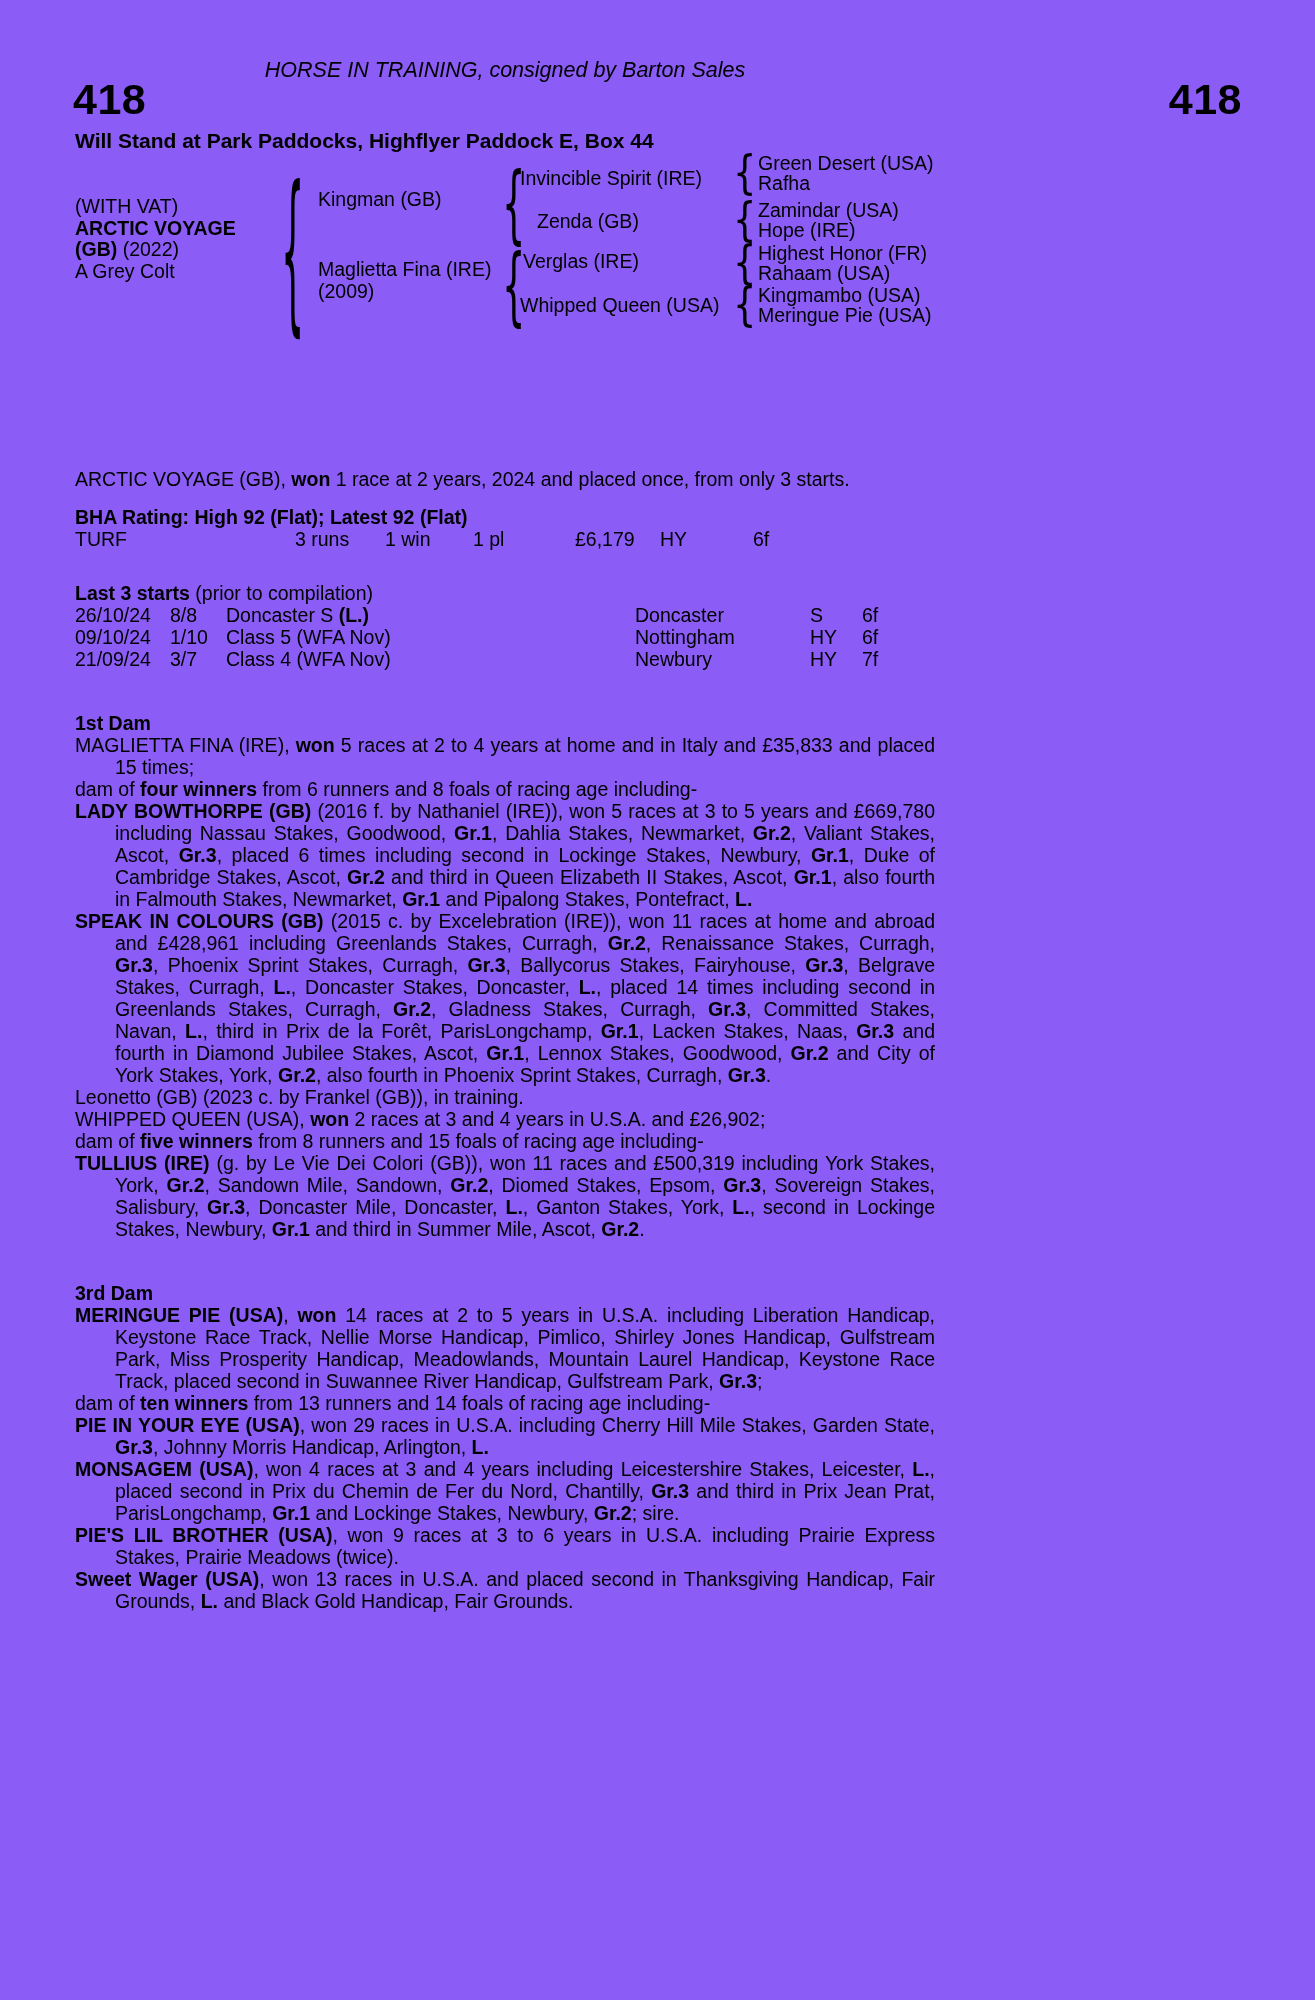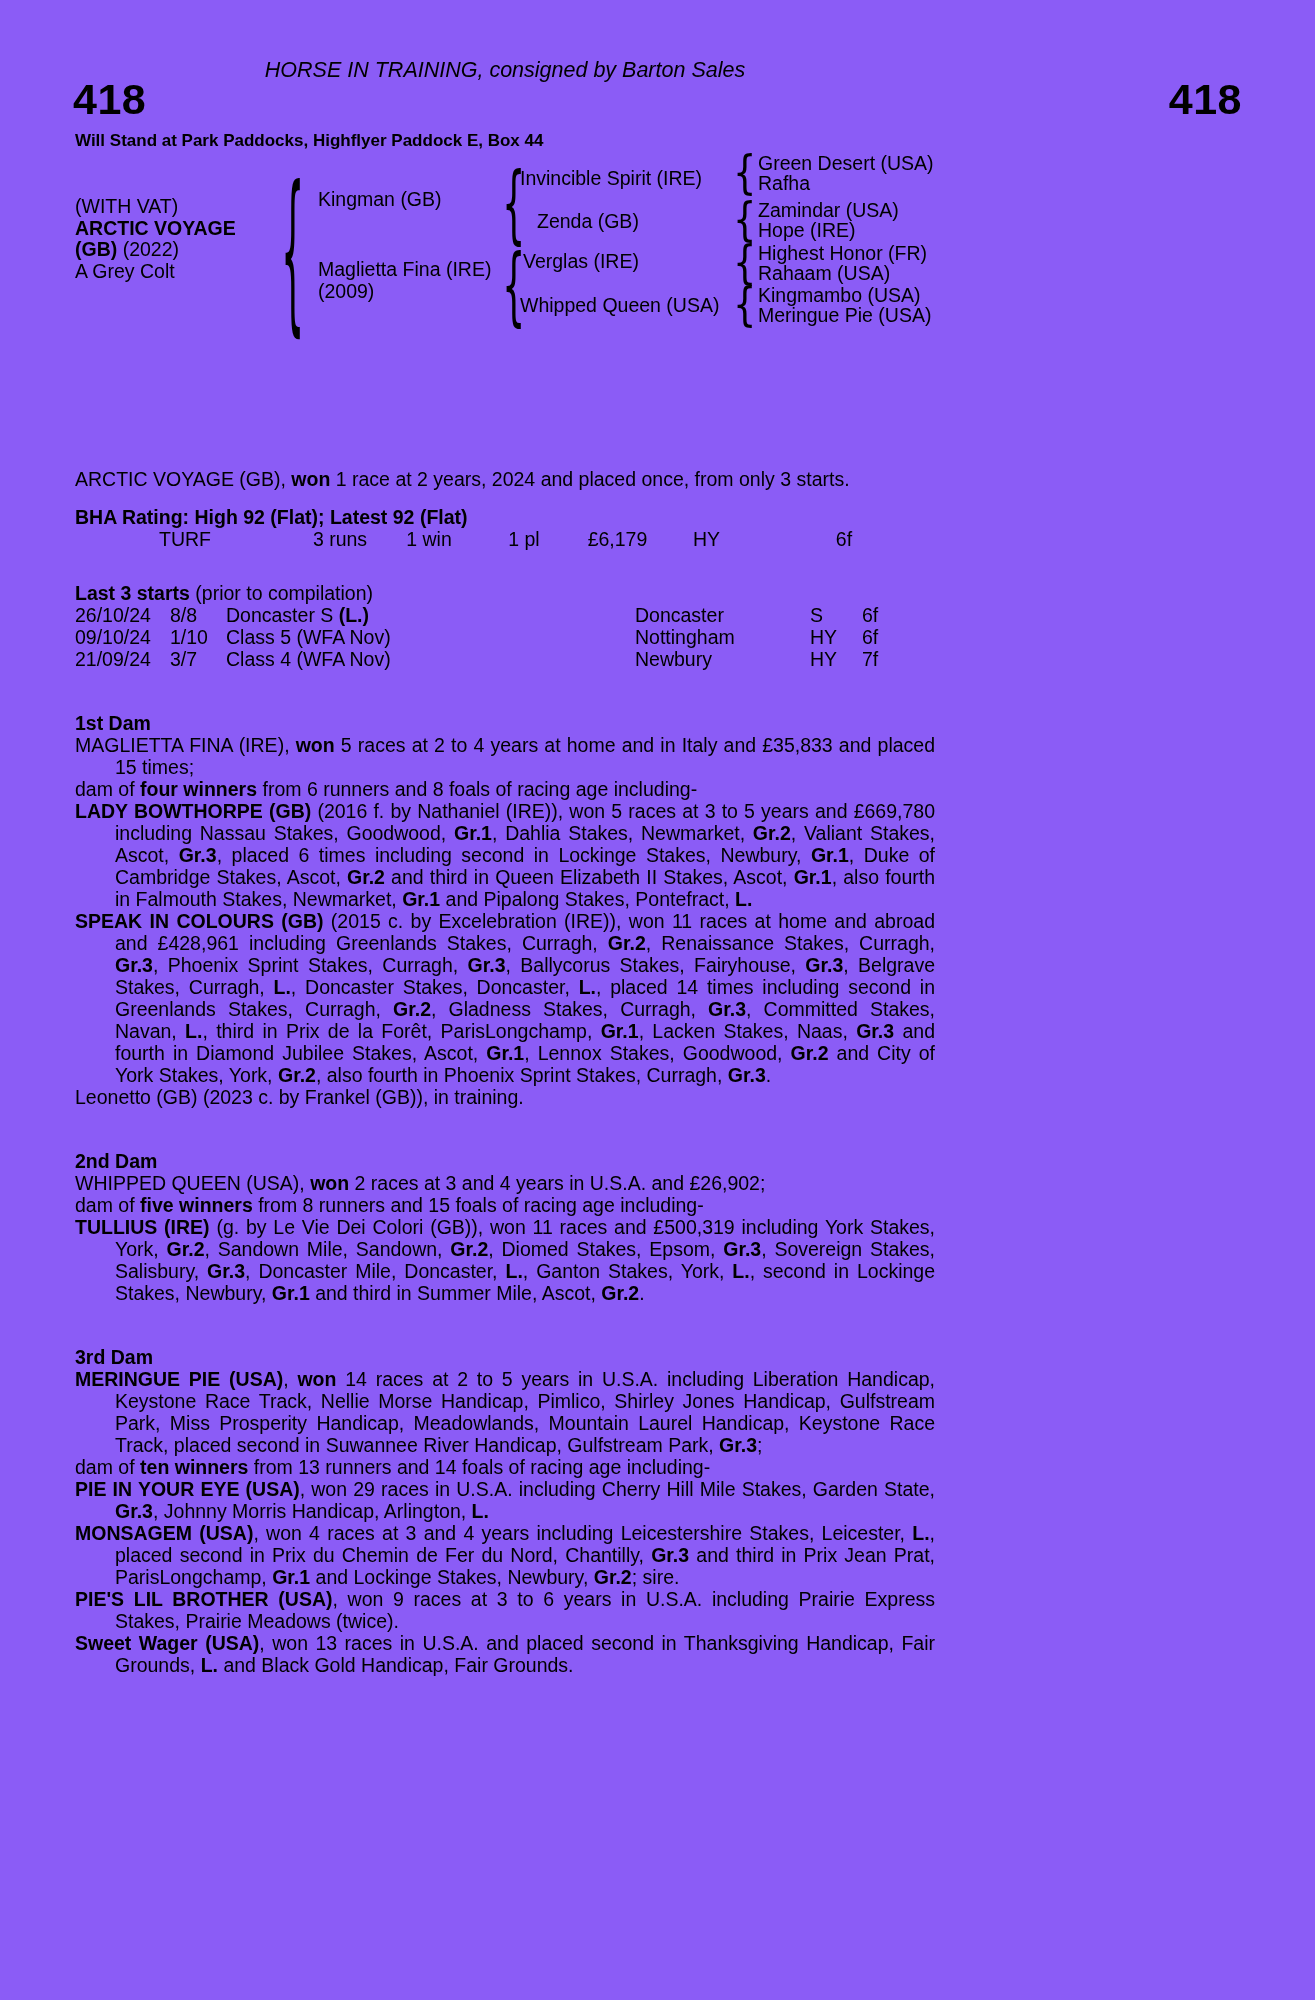--- a/index.html
+++ b/index.html
@@ -10,21 +10,21 @@
   }
   .b{font-weight:700}
   .i{}
 
   
   .title{position:absolute;left:75px;top:58px;width:860px;text-align:center;
          font-style:italic;font-size:21.5px;line-height:24px}
   .lot{position:absolute;top:76px;font-size:43px;line-height:46px;font-weight:700;letter-spacing:.5px}
   .lot-left{left:73px}
   .lot-right{right:73px}
-  .stand{position:absolute;left:75px;top:129px;font-size:17px;line-height:24px;font-weight:700}
+  .stand{position:absolute;left:75px;top:129px;font-size:21px;line-height:24px;font-weight:700}
 
   
   .ped{position:absolute;left:75px;top:150px;width:1170px;height:225px}
   .ped div{position:absolute;white-space:nowrap}
   .ped .vat{left:0;top:46px;line-height:21.5px}
   .ped .sire-name{left:243px;top:38px}
   .ped .dam-name{left:243px;top:108px;line-height:22px}
   .ped .gp0{left:445px;top:17px}
   .ped .gp1{left:462px;top:60px}
   .ped .gp2{left:448px;top:100px}
@@ -43,21 +43,21 @@
   .b-mid2{left:424px;top:95px;height:80px}
   .b-mid1>span,.b-mid2>span{transform:scale(.8,1.85)}
   .b-sm{left:655px;height:44px}
   .b-sm>span{transform:scale(.8,1.02)}
   .b-sm0{top:0px}.b-sm1{top:47px}.b-sm2{top:90px}.b-sm3{top:132px}
 
   
   .bodycol{position:absolute;left:75px;top:468px;width:860px;text-align:justify}
   .bodycol p{margin:0}
   .bha{margin-top:16px !important;font-weight:700}
-  .turf-row{display:grid;grid-template-columns:220px 90px 88px 102px 85px 93px auto;text-align:center}
+  .turf-row{display:grid;grid-template-columns:220px 90px 88px 102px 85px 93px auto;text-align:left}
   .l3-title{margin-top:32px !important;text-align:left}
   .l3-row{display:grid;grid-template-columns:95px 35px 430px 175px 52px auto;text-align:left}
   .l3-row .pos{text-align:left}
   .l3-row .race{padding-left:21px}
   .sec-h{margin:42px 0 0 0;font-size:inherit;line-height:inherit;text-align:left;font-weight:700}
   .dam-para{padding-left:40px;text-indent:-40px}
   .sub-para{margin-left:40px;padding-left:40px;text-indent:-40px}
 </style>
 </head>
 <body>
@@ -173,21 +173,20 @@
       <span>7f</span>
     </div>
 
     <h3 class="sec-h">1st Dam</h3>
     <p class="dam-para"><span class="i">MAGLIETTA FINA (IRE)</span><span>, </span><span class="b">won</span><span> 5 races at 2 to 4 years at home and in Italy and £35,833 and placed 15 times;</span></p>
     <p class="dam-para"><span>dam of </span><span class="b">four winners</span><span> from 6 runners and 8 foals of racing age including-</span></p>
     <p class="sub-para"><span class="b">LADY BOWTHORPE (GB)</span><span> (2016 f. by Nathaniel (IRE)), won 5 races at 3 to 5 years and £669,780 including Nassau Stakes, Goodwood, </span><span class="b">Gr.1</span><span>, Dahlia Stakes, Newmarket, </span><span class="b">Gr.2</span><span>, Valiant Stakes, Ascot, </span><span class="b">Gr.3</span><span>, placed 6 times including second in Lockinge Stakes, Newbury, </span><span class="b">Gr.1</span><span>, Duke of Cambridge Stakes, Ascot, </span><span class="b">Gr.2</span><span> and third in Queen Elizabeth II Stakes, Ascot, </span><span class="b">Gr.1</span><span>, also fourth in Falmouth Stakes, Newmarket, </span><span class="b">Gr.1</span><span> and Pipalong Stakes, Pontefract, </span><span class="b">L.</span></p>
     <p class="sub-para"><span class="b">SPEAK IN COLOURS (GB)</span><span> (2015 c. by Excelebration (IRE)), won 11 races at home and abroad and £428,961 including Greenlands Stakes, Curragh, </span><span class="b">Gr.2</span><span>, Renaissance Stakes, Curragh, </span><span class="b">Gr.3</span><span>, Phoenix Sprint Stakes, Curragh, </span><span class="b">Gr.3</span><span>, Ballycorus Stakes, Fairyhouse, </span><span class="b">Gr.3</span><span>, Belgrave Stakes, Curragh, </span><span class="b">L.</span><span>, Doncaster Stakes, Doncaster, </span><span class="b">L.</span><span>, placed 14 times including second in Greenlands Stakes, Curragh, </span><span class="b">Gr.2</span><span>, Gladness Stakes, Curragh, </span><span class="b">Gr.3</span><span>, Committed Stakes, Navan, </span><span class="b">L.</span><span>, third in Prix de la Forêt, ParisLongchamp, </span><span class="b">Gr.1</span><span>, Lacken Stakes, Naas, </span><span class="b">Gr.3</span><span> and fourth in Diamond Jubilee Stakes, Ascot, </span><span class="b">Gr.1</span><span>, Lennox Stakes, Goodwood, </span><span class="b">Gr.2</span><span> and City of York Stakes, York, </span><span class="b">Gr.2</span><span>, also fourth in Phoenix Sprint Stakes, Curragh, </span><span class="b">Gr.3</span><span>.</span></p>
     <p class="sub-para"><span>Leonetto (GB) (2023 c. by Frankel (GB)), in training.</span></p>
 
-    <h3 class="sec-h">2nd Dam</h3>
     <p class="dam-para"><span class="i">WHIPPED QUEEN (USA)</span><span>, </span><span class="b">won</span><span> 2 races at 3 and 4 years in U.S.A. and £26,902;</span></p>
     <p class="dam-para"><span>dam of </span><span class="b">five winners</span><span> from 8 runners and 15 foals of racing age including-</span></p>
     <p class="sub-para"><span class="b">TULLIUS (IRE)</span><span> (g. by Le Vie Dei Colori (GB)), won 11 races and £500,319 including York Stakes, York, </span><span class="b">Gr.2</span><span>, Sandown Mile, Sandown, </span><span class="b">Gr.2</span><span>, Diomed Stakes, Epsom, </span><span class="b">Gr.3</span><span>, Sovereign Stakes, Salisbury, </span><span class="b">Gr.3</span><span>, Doncaster Mile, Doncaster, </span><span class="b">L.</span><span>, Ganton Stakes, York, </span><span class="b">L.</span><span>, second in Lockinge Stakes, Newbury, </span><span class="b">Gr.1</span><span> and third in Summer Mile, Ascot, </span><span class="b">Gr.2</span><span>.</span></p>
 
     <h3 class="sec-h">3rd Dam</h3>
     <p class="dam-para"><span class="b">MERINGUE PIE (USA)</span><span>, </span><span class="b">won</span><span> 14 races at 2 to 5 years in U.S.A. including Liberation Handicap, Keystone Race Track, Nellie Morse Handicap, Pimlico, Shirley Jones Handicap, Gulfstream Park, Miss Prosperity Handicap, Meadowlands, Mountain Laurel Handicap, Keystone Race Track, placed second in Suwannee River Handicap, Gulfstream Park, </span><span class="b">Gr.3</span><span>;</span></p>
     <p class="dam-para"><span>dam of </span><span class="b">ten winners</span><span> from 13 runners and 14 foals of racing age including-</span></p>
     <p class="sub-para"><span class="b">PIE IN YOUR EYE (USA)</span><span>, won 29 races in U.S.A. including Cherry Hill Mile Stakes, Garden State, </span><span class="b">Gr.3</span><span>, Johnny Morris Handicap, Arlington, </span><span class="b">L.</span></p>
     <p class="sub-para"><span class="b">MONSAGEM (USA)</span><span>, won 4 races at 3 and 4 years including Leicestershire Stakes, Leicester, </span><span class="b">L.</span><span>, placed second in Prix du Chemin de Fer du Nord, Chantilly, </span><span class="b">Gr.3</span><span> and third in Prix Jean Prat, ParisLongchamp, </span><span class="b">Gr.1</span><span> and Lockinge Stakes, Newbury, </span><span class="b">Gr.2</span><span>; sire.</span></p>
     <p class="sub-para"><span class="b">PIE'S LIL BROTHER (USA)</span><span>, won 9 races at 3 to 6 years in U.S.A. including Prairie Express Stakes, Prairie Meadows (twice).</span></p>

